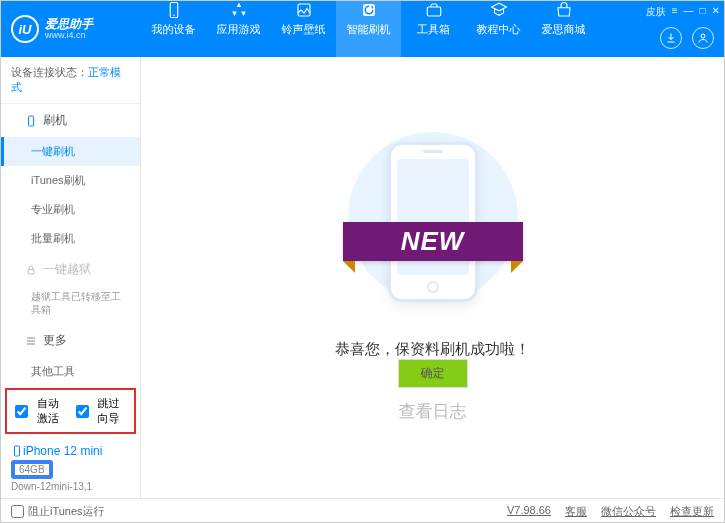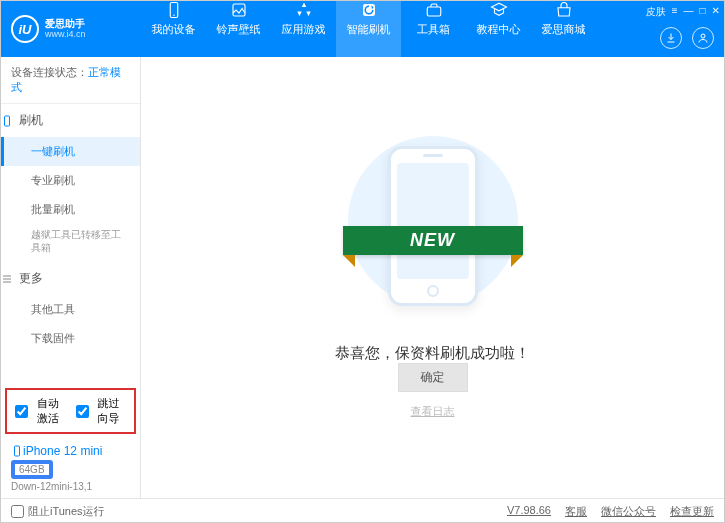--- a/index.html
+++ b/index.html
@@ -1,63 +1,63 @@
 <!DOCTYPE html>
 <html><head>
 <meta charset="utf-8">
 <style>
 * { margin: 0; padding: 0; box-sizing: border-box; font-family: "Microsoft YaHei", sans-serif; }
 body { background: #fff; width: 725px; height: 523px; overflow: hidden; border: 1px solid #ccc; }
 .header { background: #0088ff; height: 56px; display: flex; align-items: center; color: #fff; position: relative; }
 .logo-area { display: flex; align-items: center; padding: 0 10px; width: 140px; }
 .logo-icon { width: 28px; height: 28px; border: 2px solid #fff; border-radius: 50%; display: flex; align-items: center; justify-content: center; font-weight: bold; font-size: 13px; font-style: italic; }
 .logo-text { margin-left: 6px; }
-.logo-title { font-size: 10px; font-weight: bold; line-height: 1; }
+.logo-title { font-size: 12px; font-weight: bold; line-height: 1; font-style: italic; }
 .logo-url { font-size: 9px; opacity: 0.8; line-height: 1.2; }
 .nav { display: flex; height: 100%; }
 .nav-item { width: 65px; display: flex; flex-direction: column; align-items: center; justify-content: flex-start; font-size: 11px; cursor: pointer; }
 .nav-item.active { background: #33a0ff; }
 .nav-icon { width: 18px; height: 18px; margin-bottom: 3px; display: flex; align-items: center; justify-content: center; }
 .nav-icon svg { width: 18px; height: 18px; fill: #fff; }
 .header-right { position: absolute; right: 4px; top: 4px; display: flex; gap: 6px; font-size: 10px; }
 .win-btn { cursor: pointer; opacity: 0.9; }
 .header-icons { position: absolute; right: 10px; bottom: 8px; display: flex; gap: 10px; }
 .circ-btn { width: 22px; height: 22px; border: 1.5px solid rgba(255,255,255,0.8); border-radius: 50%; display: flex; align-items: center; justify-content: center; cursor: pointer; }
 .circ-btn svg { width: 12px; height: 12px; fill: #fff; }
 .body { display: flex; height: 441px; }
 .sidebar { width: 140px; border-right: 1px solid #e5e5e5; display: flex; flex-direction: column; font-size: 12px; }
 .status-bar { padding: 8px 10px; border-bottom: 1px solid #eee; font-size: 11px; color: #666; }
 .status-val { color: #0088ff; }
 .menu { flex: 1; overflow: auto; }
-.menu-section { padding: 8px 0; color: #555; display: flex; align-items: center; gap: 6px; cursor: pointer; }
+.menu-section { padding: 8px 24px; color: #555; display: flex; align-items: center; gap: 6px; cursor: pointer; }
 .menu-section.locked { color: #bbb; }
 .menu-item { padding: 7px 10px 7px 30px; color: #666; cursor: pointer; font-size: 11px; }
 .menu-item.active { background: #e6f3ff; color: #0088ff; border-left: 3px solid #0088ff; padding-left: 27px; }
 .menu-note { padding: 4px 10px 8px 30px; color: #999; font-size: 10px; line-height: 1.3; }
 .checkboxes { border: 2px solid #d93030; padding: 6px 8px; margin: 4px; display: flex; gap: 10px; font-size: 11px; }
 .chk { display: flex; align-items: center; gap: 9px; cursor: pointer; }
 .chk input { accent-color: #0088ff; }
 .device { padding: 6px 10px; }
 .device-name { color: #0088ff; font-size: 12px; display: flex; align-items: center; gap: 0; }
 .device-storage { display: inline-block; border: 4px solid #3b82f6; border-radius: 3px; padding: 0 4px; font-size: 10px; color: #888; margin-top: 2px; }
 .device-fw { font-size: 10px; color: #888; margin-top: 2px; }
 .main { flex: 1; display: flex; flex-direction: column; align-items: center; justify-content: center; position: relative; }
 .phone-ill { width: 150px; height: 190px; position: relative; margin-bottom: 18px; }
 .circle-bg { position: absolute; width: 170px; height: 170px; background: #e8f4ff; border-radius: 50%; left: -10px; top: 0; }
 .phone { position: absolute; width: 90px; height: 160px; background: #fff; border: 3px solid #dbe8f5; border-radius: 14px; left: 30px; top: 10px; box-shadow: 0 4px 12px rgba(0,0,0,0.08); }
 .phone-screen { position: absolute; inset: 14px 6px 24px 6px; background: #eaf4ff; border-radius: 4px; }
 .phone-btn { position: absolute; bottom: 6px; left: 50%; transform: translateX(-50%); width: 12px; height: 12px; border: 2px solid #dbe8f5; border-radius: 50%; }
 .phone-spk { position: absolute; top: 5px; left: 50%; transform: translateX(-50%); width: 20px; height: 3px; background: #dbe8f5; border-radius: 2px; }
-.banner { position: absolute; top: 90px; left: -15px; right: -15px; background: #15803d; color: #fff; text-align: center; font-weight: 900; font-style: italic; font-size: 18px; padding: 4px 0; letter-spacing: 1px; box-shadow: 0 2px 4px rgba(0,0,0,0.15); }
+.banner { position: absolute; top: 90px; left: -15px; right: -15px; background: #701a75; color: #fff; text-align: center; font-weight: 900; font-style: italic; font-size: 26px; padding: 4px 0; letter-spacing: 1px; box-shadow: 0 2px 4px rgba(0,0,0,0.15); }
 .banner::before, .banner::after { content: ""; position: absolute; top: 100%; border: 6px solid transparent; }
 .banner::before { left: 0; border-top-color: #cc8800; border-right-color: #cc8800; }
 .banner::after { right: 0; border-top-color: #cc8800; border-left-color: #cc8800; }
 .msg { font-size: 15px; color: #333; }
-.ok-btn { border: 1px solid #ddd; background: #e5e5e5; padding: 5px 22px; font-size: 12px; color: #555; cursor: pointer; margin-bottom: 12px; }
-.view-log { font-size: 11px; color: #bbb; cursor: pointer; text-decoration: underline; }
+.ok-btn { border: 1px solid #ddd; background: #84cc16; padding: 5px 22px; font-size: 12px; color: #555; cursor: pointer; margin-bottom: 12px; }
+.view-log { font-size: 17px; color: #bbb; cursor: pointer; }
 .footer { height: 26px; border-top: 1px solid #e5e5e5; display: flex; align-items: center; padding: 0 10px; font-size: 11px; color: #666; }
 .footer-left { display: flex; align-items: center; gap: 4px; }
 .footer-right { margin-left: auto; display: flex; gap: 14px; }
 .footer-right span { cursor: pointer; text-decoration: underline; }
 .sec-icon { width: 12px; height: 12px; }
 </style>
 </head>
 <body>
 
 <div class="header">
@@ -74,33 +74,33 @@
           <svg viewBox="0 0 24 24">
             <rect x="7" y="2" width="10" height="20" rx="2" fill="none" stroke="#fff" stroke-width="1.5"></rect>
             <circle cx="12" cy="19" r="1"></circle>
           </svg>
         </div>
         <span>我的设备</span>
       </div>
     <div class="nav-item">
         <div class="nav-icon">
           <svg viewBox="0 0 24 24">
+            <path d="M12 2l3 6h-6z M6 20l3-6h-6z M18 20l3-6h-6z" fill="#fff"></path>
+          </svg>
+        </div>
+        <span>应用游戏</span>
+      </div>
+    <div class="nav-item">
+        <div class="nav-icon">
+          <svg viewBox="0 0 24 24">
             <rect x="4" y="4" width="16" height="16" rx="2" fill="none" stroke="#fff" stroke-width="1.5"></rect>
             <path d="M4 16l4-4 4 4 4-6 4 6" fill="none" stroke="#fff" stroke-width="1.5"></path>
           </svg>
         </div>
         <span>铃声壁纸</span>
-      </div>
-    <div class="nav-item">
-        <div class="nav-icon">
-          <svg viewBox="0 0 24 24">
-            <path d="M12 2l3 6h-6z M6 20l3-6h-6z M18 20l3-6h-6z" fill="#fff"></path>
-          </svg>
-        </div>
-        <span>应用游戏</span>
       </div>
     <div class="nav-item active">
         <div class="nav-icon">
           <svg viewBox="0 0 24 24">
             <rect x="4" y="4" width="16" height="16" rx="3" fill="#fff"></rect>
             <path d="M12 7a5 5 0 1 0 5 5" fill="none" stroke="#0088ff" stroke-width="2"></path>
             <path d="M15 6l3 2-2 3z" fill="#0088ff"></path>
           </svg>
         </div>
         <span>智能刷机</span>
@@ -159,22 +159,30 @@
       <span>设备连接状态：</span><span class="status-val">正常模式</span>
     </div>
     <div class="menu">
       <div class="menu-section">
         <svg class="sec-icon" viewBox="0 0 24 24">
             <rect x="7" y="2" width="10" height="20" rx="2" fill="none" stroke="#0088ff" stroke-width="2"></rect>
           </svg>
         <span>刷机</span>
       </div>
       <div class="menu-item active">一键刷机</div>
+      <div class="menu-item">iTunes刷机</div>
       <div class="menu-item">专业刷机</div>
       <div class="menu-item">批量刷机</div>
+      <div class="menu-section locked">
+        <svg class="sec-icon" viewBox="0 0 24 24">
+            <rect x="6" y="11" width="12" height="9" rx="2" fill="none" stroke="#bbb" stroke-width="2"></rect>
+            <path d="M8 11V8a4 4 0 018 0v3" fill="none" stroke="#bbb" stroke-width="2"></path>
+          </svg>
+        <span>一键越狱</span>
+      </div>
       <div class="menu-note">越狱工具已转移至工具箱</div>
       <div class="menu-section">
         <svg class="sec-icon" viewBox="0 0 24 24">
             <path d="M4 6h16M4 12h16M4 18h16" stroke="#888" stroke-width="2"></path>
           </svg>
         <span>更多</span>
       </div>
       <div class="menu-item">其他工具</div>
       <div class="menu-item">下载固件</div>
 

